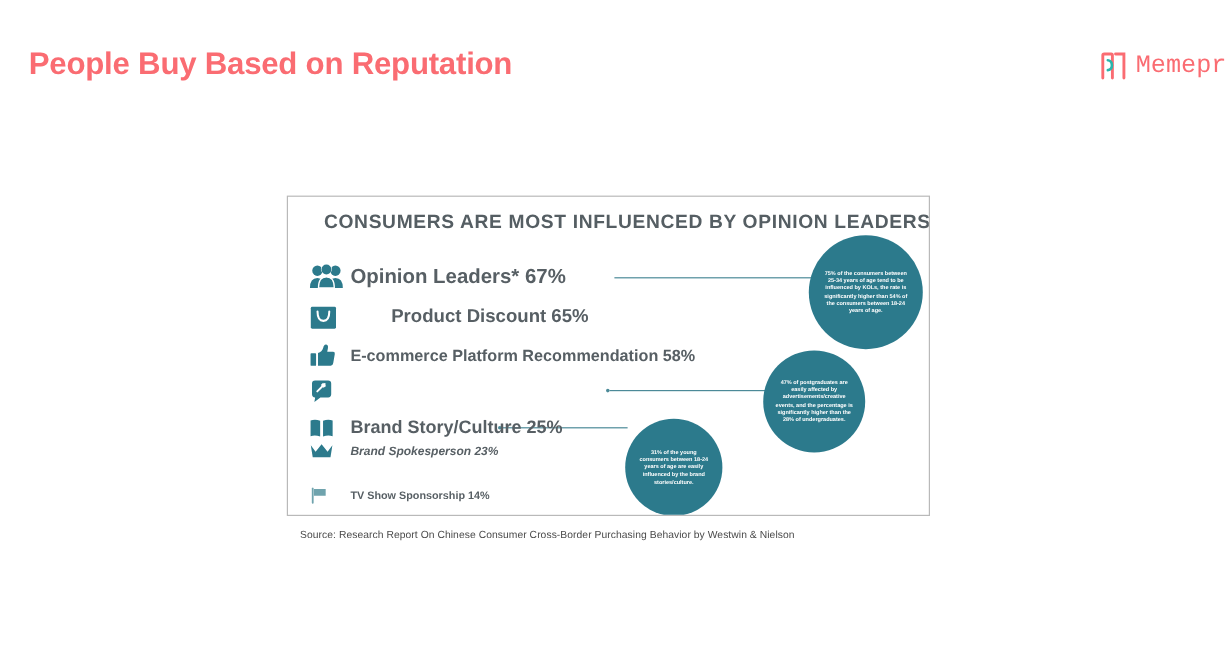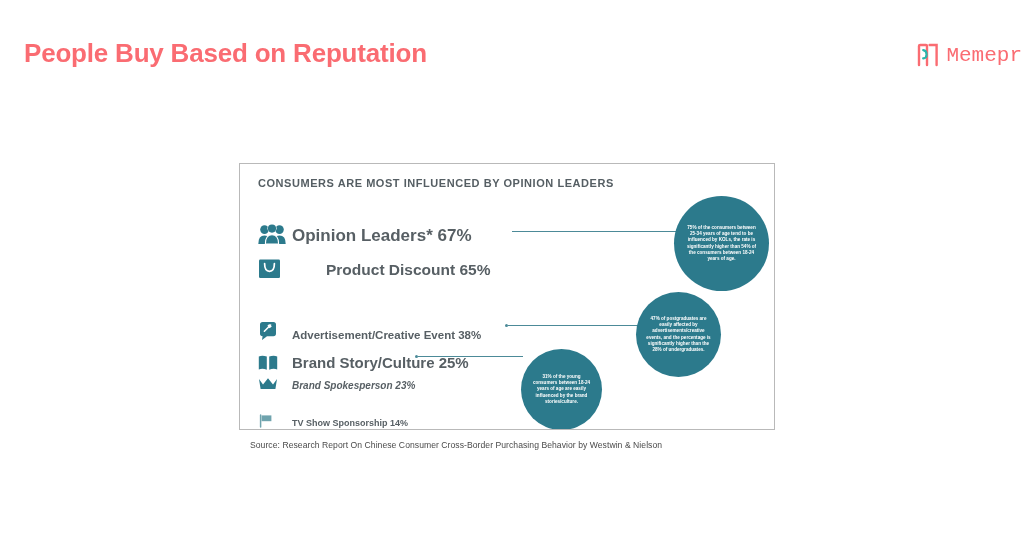--- a/index.html
+++ b/index.html
@@ -64,35 +64,35 @@
     top: 163px;
     width: 536px;
     height: 267px;
     background: #ffffff;
     border: 1px solid #b9b9b9;
     box-sizing: border-box;
     overflow: hidden;
   }
   #infographic-heading {
     position: absolute;
-    left: 18px;
+    left: 30px;
     top: 13px;
-    font-size: 11px;
+    font-size: 16px;
     font-weight: bold;
     color: #555e63;
     letter-spacing: 0.55px;
     white-space: nowrap;
   }
 
   
   .data-row {
     position: absolute;
     left: 18px;
     display: flex;
-    align-items: flex-end;
+    align-items: center;
     height: 30px;
   }
   .row-icon {
     width: 34px;
     flex: 0 0 34px;
     display: flex;
     align-items: center;
     justify-content: flex-start;
     color: #2c7a8c;
   }
@@ -233,30 +233,38 @@
   <div class="data-row" id="row-1">
     <span class="row-icon">
       <svg width="24" height="22" viewBox="0 0 24 22" xmlns="http://www.w3.org/2000/svg">
         <rect x="1" y="2.6" width="21" height="18.4" rx="1.2" fill="currentColor"></rect>
         <path d="M6.6 6.6 Q6.6 14.4 11.5 14.4 Q16.4 14.4 16.4 6.6" fill="none" stroke="#fff" stroke-width="1.7" stroke-linecap="round"></path>
       </svg>
     </span>
     <span class="row-label">Product Discount 65%</span>
   </div>
 
+  <div class="data-row" id="row-2">
+    <span class="row-icon">
+      <svg width="22" height="20" viewBox="0 0 22 20" fill="currentColor" xmlns="http://www.w3.org/2000/svg">
+        <rect x="0.8" y="8.4" width="4.6" height="10.4" rx="0.7"></rect>
+        <path d="M7 18.8 L7 8.2 Q10.3 7.4 11.3 4.1 Q11.8 1 13.6 1 Q15.7 1 15.3 4 L14.7 7.2 L19.6 7.2 Q21.3 7.2 21 9 L19.7 16.6 Q19.4 18.8 17.5 18.8 Z"></path>
+      </svg>
+    </span>
+    <span class="row-label">E-commerce Platform Recommendation 58%</span>
+  </div>
 
   <div class="data-row" id="row-3">
     <span class="row-icon">
       <svg width="20" height="20" viewBox="0 0 20 20" xmlns="http://www.w3.org/2000/svg">
         <path d="M2 3.6 Q2 1 4.6 1 L15.4 1 Q18 1 18 3.6 L18 12.6 Q18 15.2 15.4 15.2 L9 15.2 L4 19 L4.6 15.2 Q2 15.2 2 12.6 Z" fill="currentColor"></path>
         <path d="M12.6 4 L6.4 10.2" stroke="#fff" stroke-width="1.6" stroke-linecap="round"></path>
         <path d="M11.2 3 L13.8 5.6 L11.6 7.2 L9.4 4.8 Z" fill="#fff"></path>
       </svg>
     </span>
-    <span class="row-label">Advertisement/Creative Event 38%</span>
   </div>
 
   <div class="data-row" id="row-4">
     <span class="row-icon">
       <svg width="20" height="17" viewBox="0 0 20 17" fill="currentColor" xmlns="http://www.w3.org/2000/svg">
         <path d="M0.8 2.4 Q4.6 1 8.8 2.6 L8.8 15.8 Q4.6 14.1 0.8 15.5 Z"></path>
         <path d="M19.2 2.4 Q15.4 1 11.2 2.6 L11.2 15.8 Q15.4 14.1 19.2 15.5 Z"></path>
       </svg>
     </span>
     <span class="row-label">Brand Story/Culture 25%</span>

